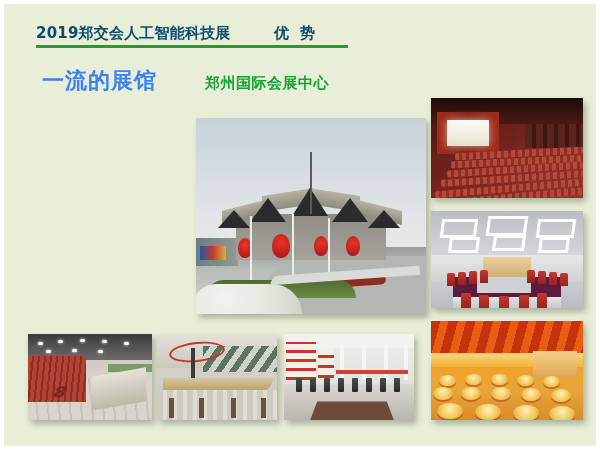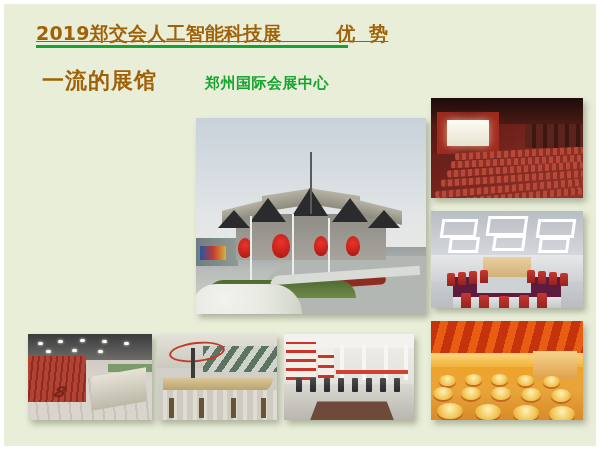--- a/index.html
+++ b/index.html
@@ -35,48 +35,47 @@
   }
 
   
   #header-block {
     position: absolute;
     left: 36px;
     top: 24px;
     width: 320px;
   }
   #header-title {
-    font-size: 19px;
+    font-size: 15px;
     font-weight: bold;
-    color: #a16207;
+    color: #0c4a6e;
     letter-spacing: 0.2px;
     line-height: 18px;
     white-space: pre;
-    text-decoration: underline;
   }
   #header-rule {
     margin-top: 3px;
     width: 312px;
     height: 3px;
     background: #17a32f;
   }
 
   
   #subtitle-row {
     position: absolute;
     left: 42px;
     top: 68px;
     width: 400px;
     display: flex;
     align-items: baseline;
   }
   #subtitle-main {
     font-size: 22px;
     font-weight: bold;
-    color: #a16207;
+    color: #3b82f6;
     letter-spacing: 1px;
     line-height: 26px;
   }
   #subtitle-sub {
     margin-left: 48px;
     font-size: 15px;
     font-weight: bold;
     color: #17a32f;
     letter-spacing: 0.5px;
     line-height: 26px;

